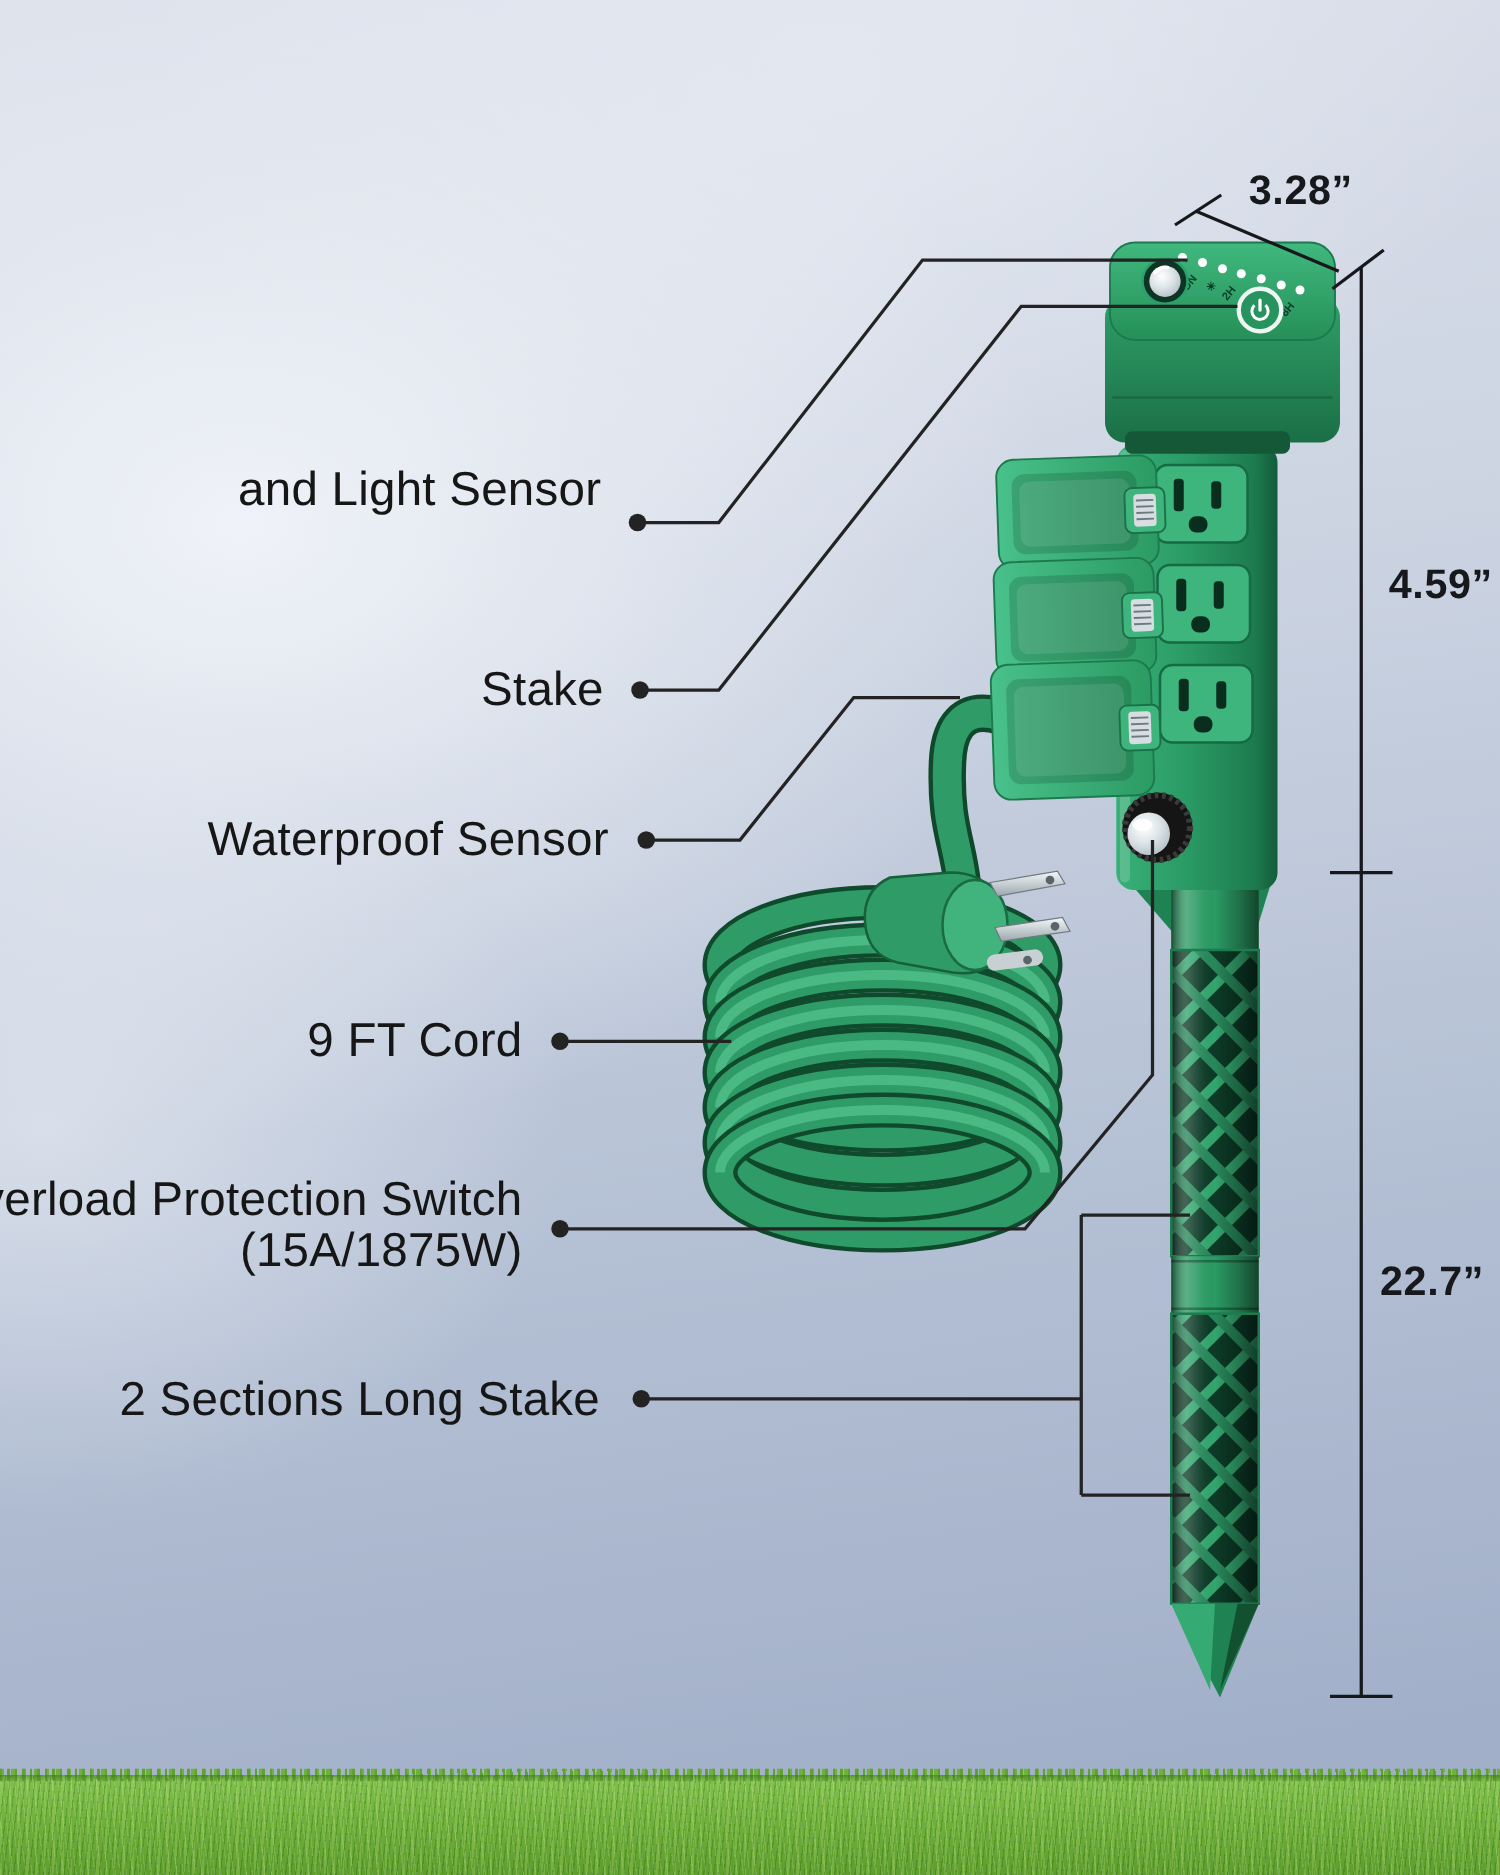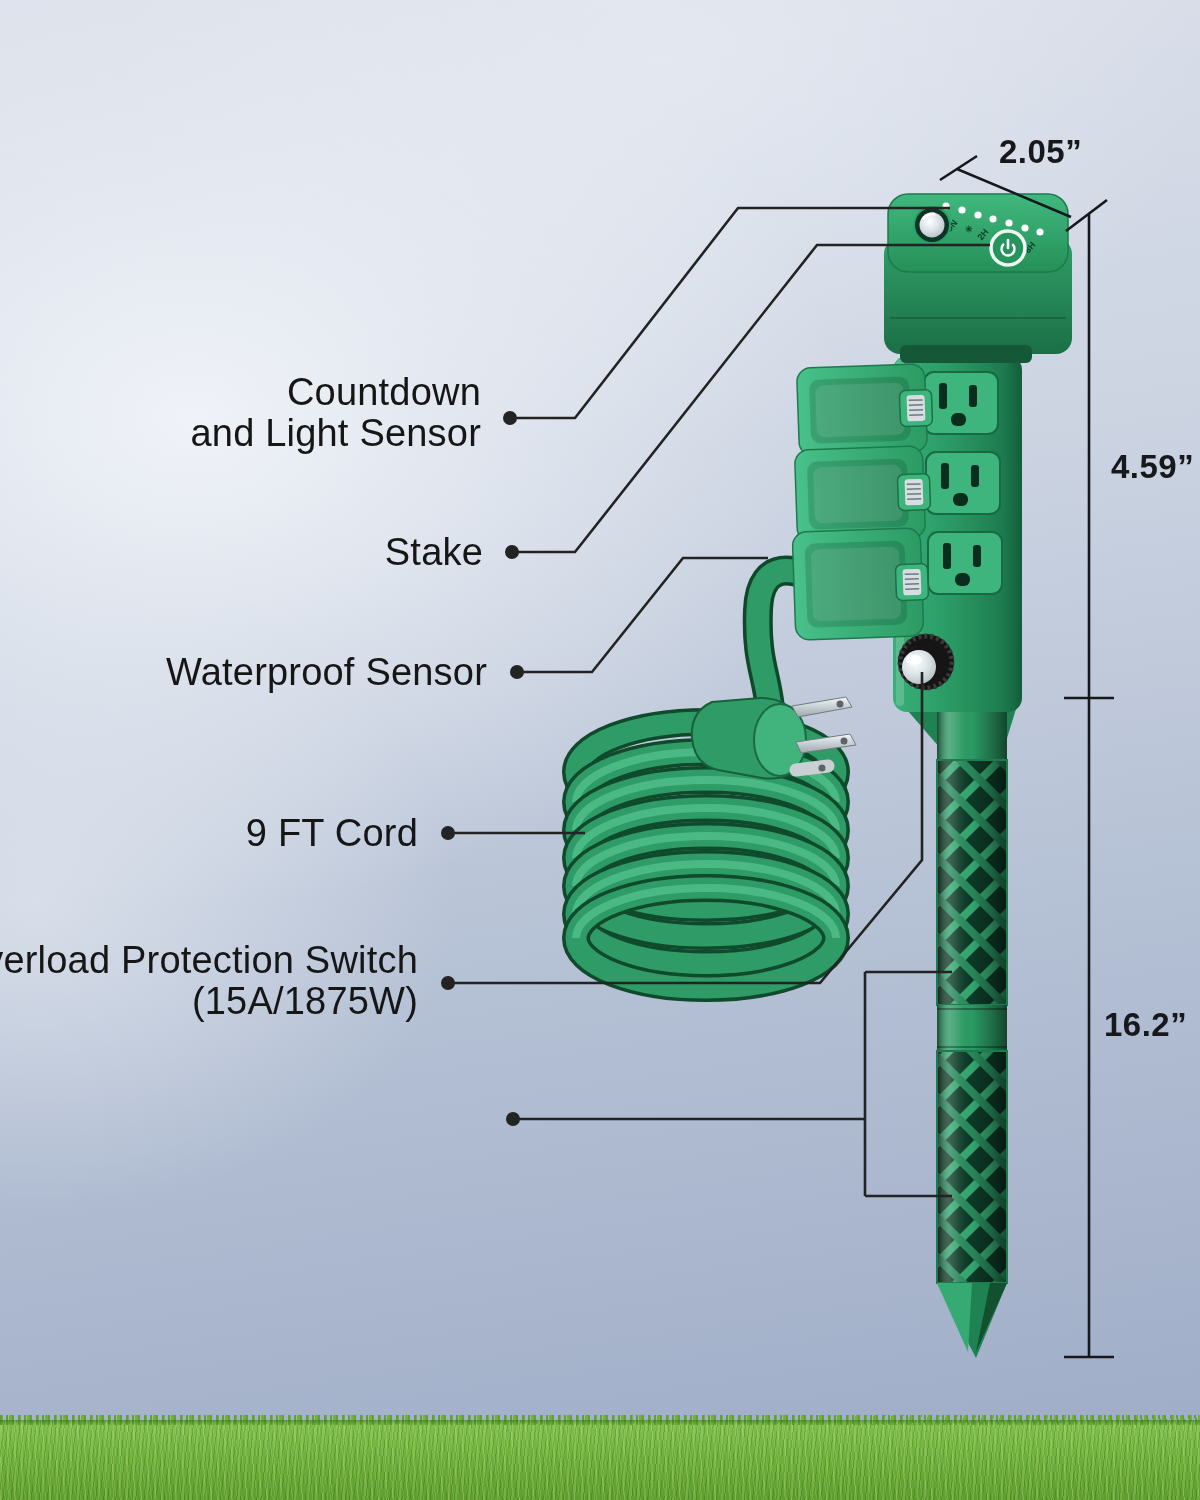--- a/index.html
+++ b/index.html
@@ -297,34 +297,34 @@
       <circle cx="513" cy="1119" r="7"></circle>
     </g>
 
     <g stroke="#17181c" stroke-width="2.6" fill="none">
       <path d="M957,169 L1071,217 M940,180 L977,156 M1066,231 L1107,200"></path>
       <path d="M1089,214 V1357 M1064,698 H1114 M1064,1357 H1114"></path>
     </g>
   </svg>
 
   <div class="label" style="right:719px;top:372px">
-    <div>Countdown</div>
     <div>and Light Sensor</div>
   </div>
 
   <div class="label" style="right:717px;top:532px">Stake</div>
 
   <div class="label" style="right:713px;top:652px">Waterproof Sensor</div>
 
   <div class="label" style="right:782px;top:813px">9 FT Cord</div>
 
   <div class="label" style="right:782px;top:940px">
     <div>Overload Protection Switch</div>
     <div>(15A/1875W)</div>
   </div>
 
-
-  <div class="dim" style="left:999px;top:133px">2.05”</div>
+  <div class="label" style="right:720px;top:1100px">2 Sections Long Stake</div>
+
+  <div class="dim" style="left:999px;top:133px">3.28”</div>
 
   <div class="dim" style="left:1111px;top:448px">4.59”</div>
 
-  <div class="dim" style="left:1104px;top:1006px">16.2”</div>
+  <div class="dim" style="left:1104px;top:1006px">22.7”</div>
 </div>
 
 </body></html>

